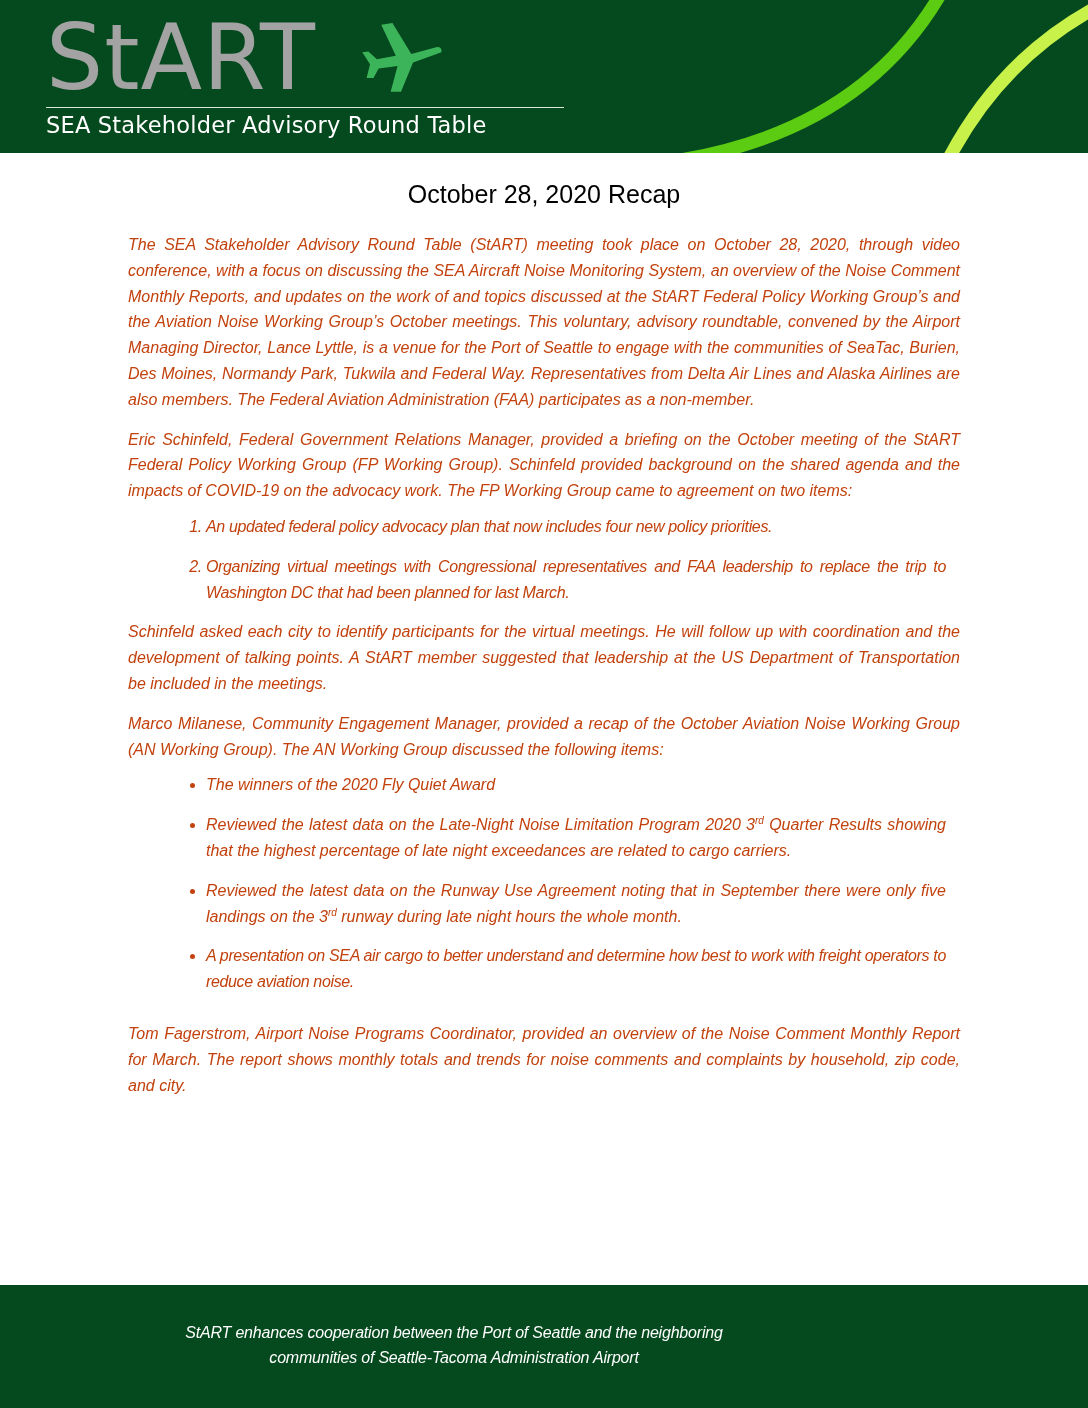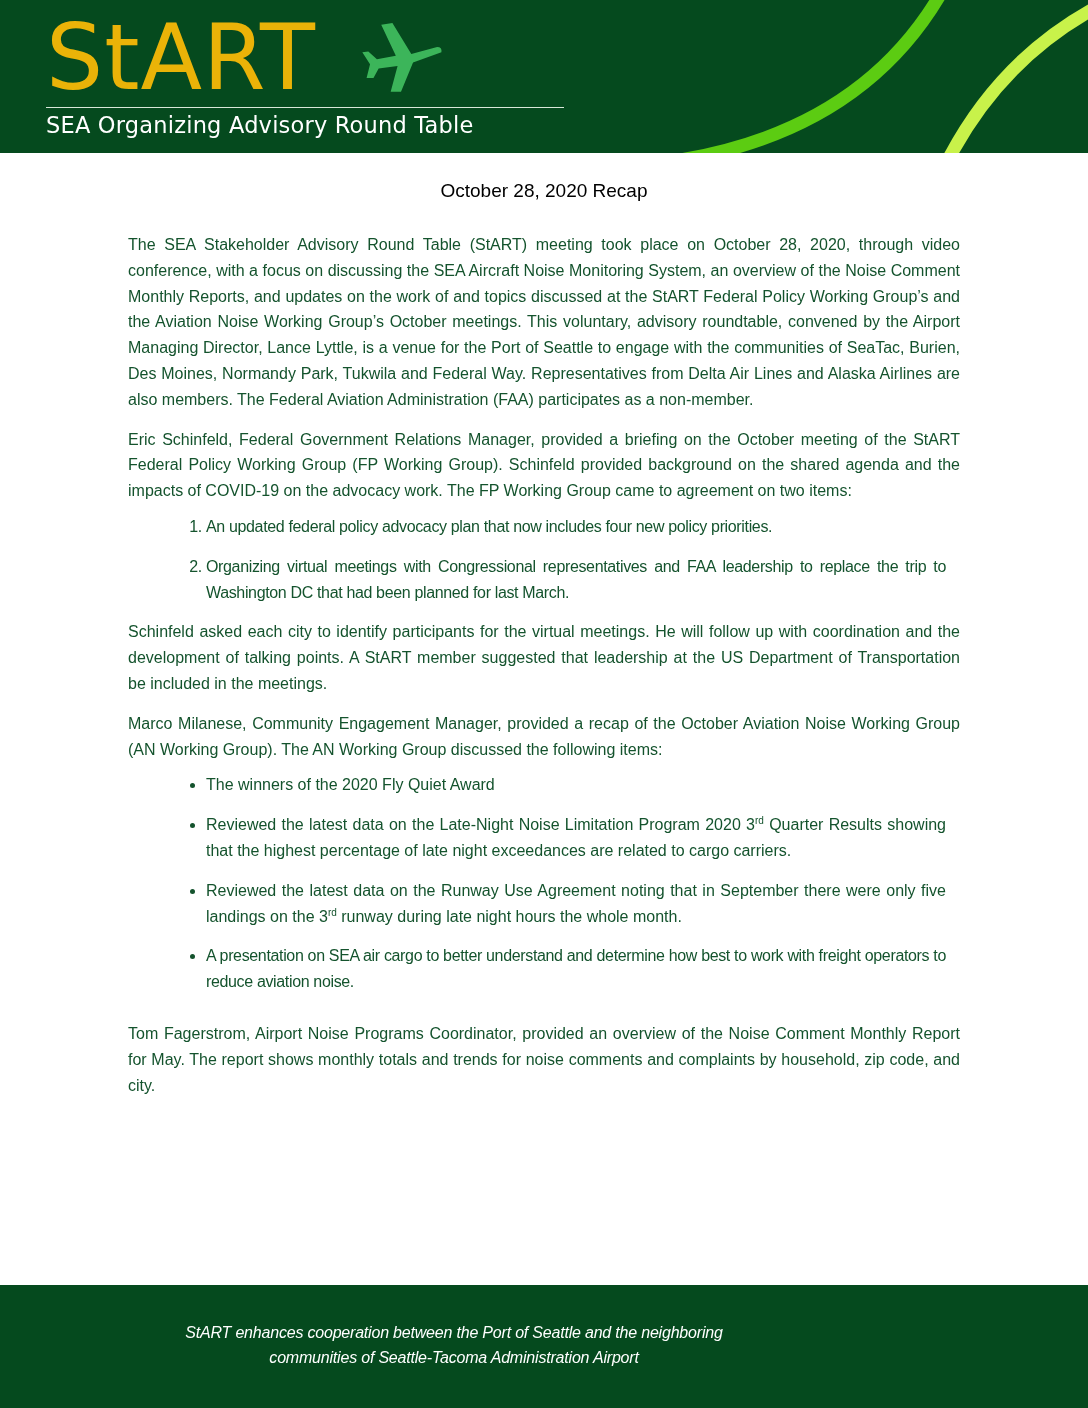--- a/index.html
+++ b/index.html
@@ -1,30 +1,30 @@
 <!DOCTYPE html>
 <html><head>
   <meta charset="utf-8">
   <style>
     html, body { margin: 0; padding: 0; background: #ffffff; }
     body { width: 1088px; height: 1408px; position: relative; overflow: hidden;
            font-family: "Liberation Sans", sans-serif; color: #111; }
     .header { position: absolute; left: 0; top: 0; width: 1088px; height: 153px; background: #054a1e; overflow: hidden; }
     .header svg.arcs { position: absolute; left: 0; top: 0; }
     .logo-text { position: absolute; left: 46px; top: 8px; font-family: "DejaVu Sans", sans-serif;
-                 font-size: 90px; font-weight: normal; color: #eab308; letter-spacing: 1px; line-height: 100px; }
+                 font-size: 90px; font-weight: normal; color: #a3a3a3; letter-spacing: 1px; line-height: 100px; }
     .plane { position: absolute; left: 358px; top: 20px; width: 86px; height: 80px; }
     .logo-rule { position: absolute; left: 46px; top: 107px; width: 518px; height: 1px; background: #d9e8d9; }
     .logo-sub { position: absolute; left: 46px; top: 112px; font-family: "DejaVu Sans", sans-serif;
                 font-size: 22.5px; color: #ffffff; white-space: nowrap; letter-spacing: 0.2px; }
     .doc-title { position: absolute; left: 0; width: 1088px; top: 180px; text-align: center;
-                 font-family: "Liberation Sans Narrow", "Liberation Sans", sans-serif; font-size: 19px; color: #000; }
+                 font-family: "Liberation Sans Narrow", "Liberation Sans", sans-serif; font-size: 25px; color: #000; }
     .body { position: absolute; left: 128px; top: 232px; width: 832px;
-            font-family: "Liberation Sans", sans-serif; font-size: 16px; line-height: 25.8px; color: #14532d;
-            text-align: justify; }
+            font-family: "Liberation Sans", sans-serif; font-size: 16px; line-height: 25.8px; color: #c2410c;
+            text-align: justify; font-style: italic; }
     .body p { margin: 0 0 14px 0; }
     .body ol, .body ul { margin: -4px 0 14px 0; padding-left: 64px; }
     .body ol li { padding-left: 0; }
     .body ul { list-style: disc; }
     .body li { margin: 14px; }
     .body sup { font-size: 10px; line-height: 0; }
     .narrow { letter-spacing: -0.35px; }
     .footer { position: absolute; left: 0; top: 1285px; width: 1088px; height: 123px; background: #054a1e; }
     .footer-text { position: absolute; left: 0; width: 908px; top: 35px; text-align: center; color: #ffffff;
                    font-style: italic; font-size: 16px; line-height: 25px; letter-spacing: -0.2px; }
@@ -35,41 +35,41 @@
 <div class="header">
   <svg class="arcs" width="1088" height="153" viewBox="0 0 1088 153">
     <path d="M 680 160 Q 860 130 940 -5" fill="none" stroke="#5ccc12" stroke-width="13"></path>
     <path d="M 948 160 Q 1000 60 1095 8" fill="none" stroke="#c8f24a" stroke-width="13"></path>
   </svg>
   <div class="logo-text">StART</div>
   <svg class="plane" viewBox="0 0 100 90">
     <path fill="#3cb55a" d="M 27 4 L 40 2 L 62 38 L 92 30 Q 98 30 97 36 L 64 48 L 50 82 L 38 82 L 46 52 L 24 55 L 18 66 L 10 66 L 14 50 L 5 36 L 12 35 L 22 44 L 44 40 Z"></path>
   </svg>
   <div class="logo-rule"></div>
-  <div class="logo-sub">SEA Organizing Advisory Round Table</div>
+  <div class="logo-sub">SEA Stakeholder Advisory Round Table</div>
 </div>
 
 <div class="doc-title">October 28, 2020 Recap</div>
 
 <div class="body">
   <p>The SEA Stakeholder Advisory Round Table (StART) meeting took place on October 28, 2020, through video conference, with a focus on discussing the SEA Aircraft Noise Monitoring System, an overview of the Noise Comment Monthly Reports, and updates on the work of and topics discussed at the StART Federal Policy Working Group’s and the Aviation Noise Working Group’s October meetings.  This voluntary, advisory roundtable, convened by the Airport Managing Director, Lance Lyttle, is a venue for the Port of Seattle to engage with the communities of SeaTac, Burien, Des Moines, Normandy Park, Tukwila and Federal Way.  Representatives from Delta Air Lines and Alaska Airlines are also members. The Federal Aviation Administration (FAA) participates as a non-member.</p>
   <p>Eric Schinfeld, Federal Government Relations Manager, provided a briefing on the October meeting of the StART Federal Policy Working Group (FP Working Group).  Schinfeld provided background on the shared agenda and the impacts of COVID-19 on the advocacy work.  The FP Working Group came to agreement on two items:</p>
   <ol>
     <li class="narrow">An updated federal policy advocacy plan that now includes four new policy priorities.</li>
     <li class="narrow">Organizing virtual meetings with Congressional representatives and FAA leadership to replace the trip to Washington DC that had been planned for last March.</li>
   </ol>
   <p>Schinfeld asked each city to identify participants for the virtual meetings. He will follow up with coordination and the development of talking points.  A StART member suggested that leadership at the US Department of Transportation be included in the meetings.</p>
   <p>Marco Milanese, Community Engagement Manager, provided a recap of the October Aviation Noise Working Group (AN Working Group).  The AN Working Group discussed the following items:</p>
   <ul>
     <li>The winners of the 2020 Fly Quiet Award</li>
     <li><span>Reviewed the latest data on the Late-Night Noise Limitation Program 2020 3</span><sup>rd</sup><span> Quarter Results showing that the highest percentage of late night exceedances are related to cargo carriers.</span></li>
     <li><span>Reviewed the latest data on the Runway Use Agreement noting that in September there were only five landings on the 3</span><sup>rd</sup><span> runway during late night hours the whole month.</span></li>
     <li class="narrow">A presentation on SEA air cargo to better understand and determine how best to work with freight operators to reduce aviation noise.</li>
   </ul>
-  <p style="margin-top:26px;">Tom Fagerstrom, Airport Noise Programs Coordinator, provided an overview of the Noise Comment Monthly Report for May.  The report shows monthly totals and trends for noise comments and complaints by household, zip code, and city.</p>
+  <p style="margin-top:26px;">Tom Fagerstrom, Airport Noise Programs Coordinator, provided an overview of the Noise Comment Monthly Report for March.  The report shows monthly totals and trends for noise comments and complaints by household, zip code, and city.</p>
 </div>
 
 <div class="footer">
   <div class="footer-text">
     <div>StART enhances cooperation between the Port of Seattle and the neighboring</div>
     <div>communities of Seattle-Tacoma Administration Airport</div>
   </div>
 </div>
 
 </body></html>

